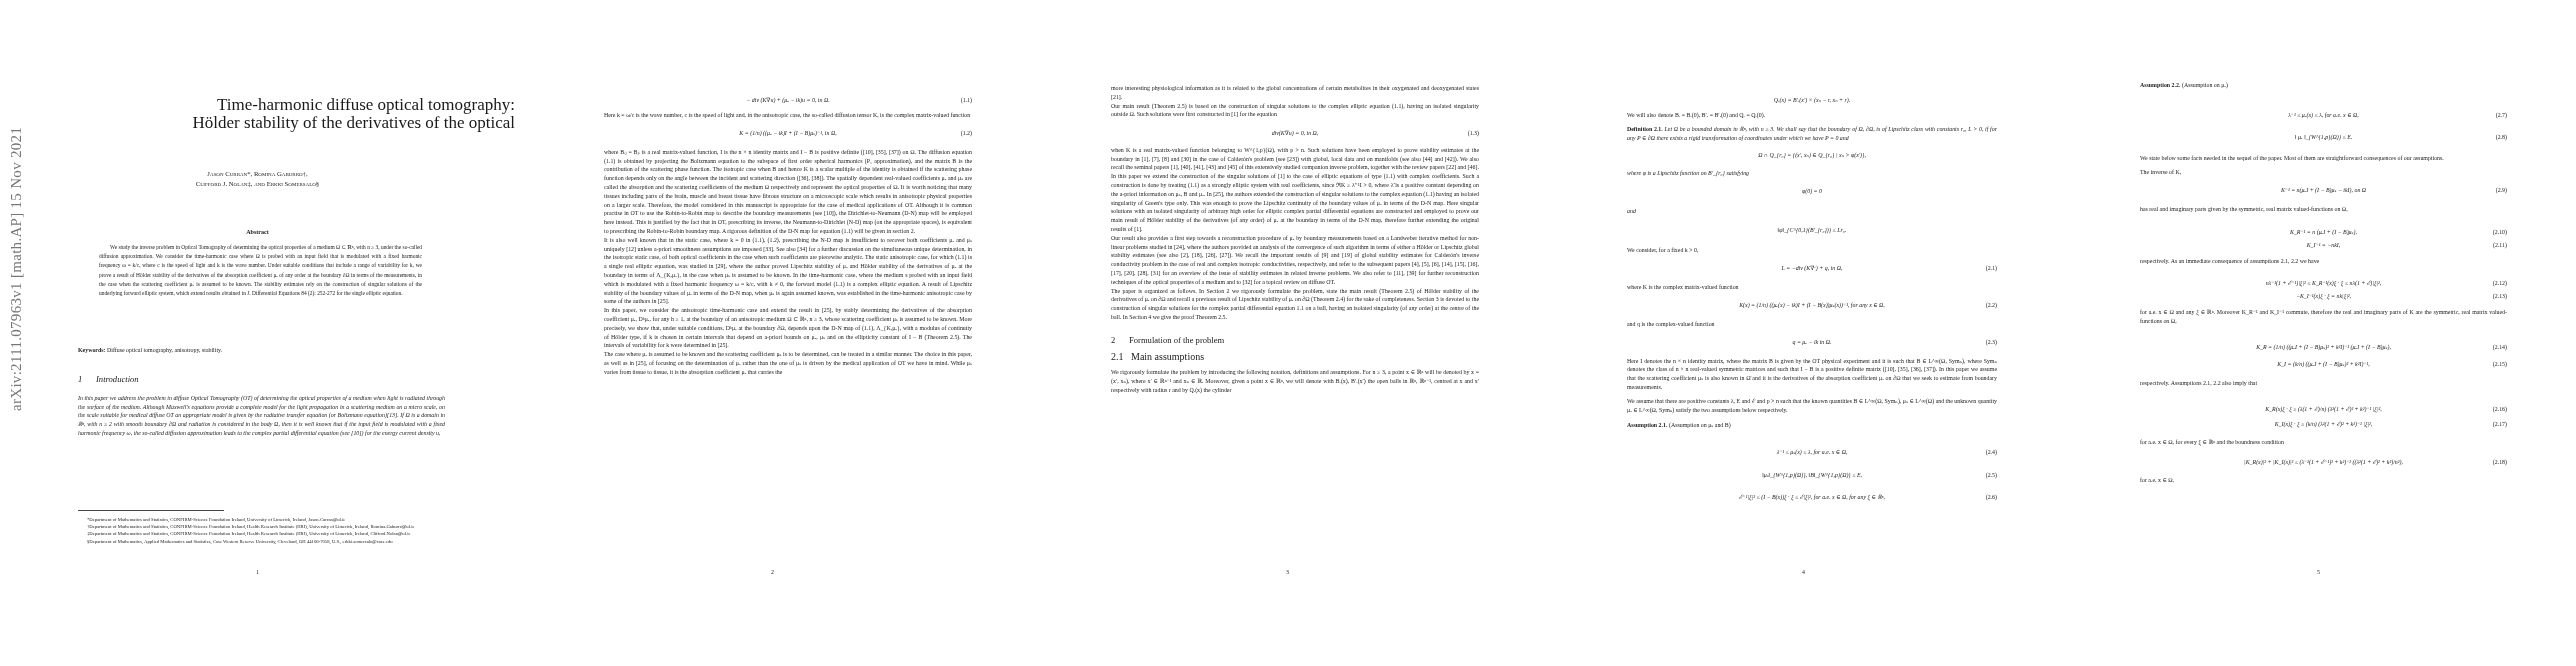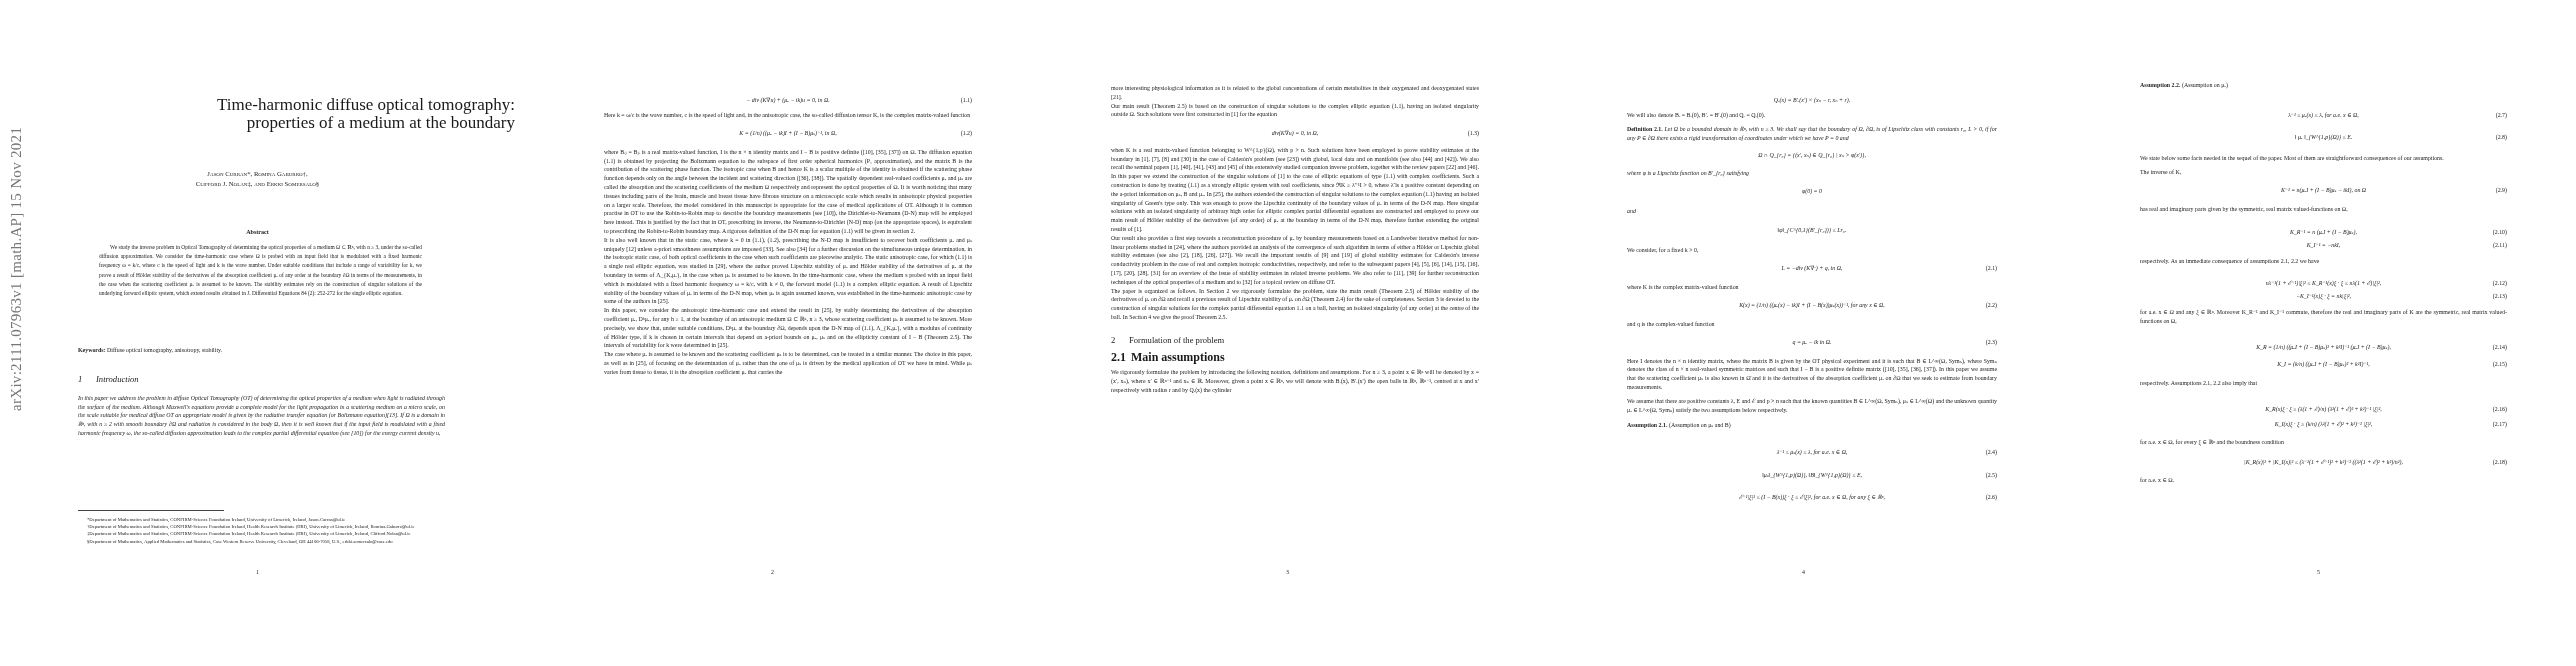--- a/index.html
+++ b/index.html
@@ -9,21 +9,21 @@
   .col { position: absolute; font-size: 5.9px; line-height: 8.8px; text-align: justify; }
   .p1 { left: 0; } .p2 { left: 515px; } .p3 { left: 1030px; } .p4 { left: 1546px; } .p5 { left: 2061px; }
   .stamp { position: absolute; left: 7.8px; top: 411px; transform-origin: 0 0; transform: rotate(-90deg);
            font-family: "Liberation Serif", serif; font-size: 15px; color: #777; letter-spacing: 0.3px; white-space: nowrap; }
   .title { position: absolute; left: 0; width: 515px; top: 96px; text-align: right; font-size: 17px; line-height: 18.3px; }
   .authors { position: absolute; left: 0; width: 515px; top: 169px; text-align: center; font-size: 6.7px; line-height: 10px; font-variant: small-caps; }
   .abs-head { position: absolute; left: 0; width: 515px; top: 229px; text-align: center; font-weight: bold; font-size: 6.1px; }
   .abstract { position: absolute; left: 99px; width: 323px; top: 243px; font-size: 5.4px; line-height: 9.2px; text-align: justify; text-indent: 11px; }
   .keywords { position: absolute; left: 78px; top: 347px; font-size: 5.9px; }
   .sec { font-size: 8.6px; font-weight: normal; }
-  .subsec { font-size: 12px; font-weight: bold; }
+  .subsec { font-size: 10px; }
   .secnum { display: inline-block; width: 18px; }
   .subnum { display: inline-block; width: 20px; }
   .par { text-indent: 0; margin: 0; }
   .eq { position: relative; text-align: center; font-style: normal; margin: 5px 0; height: 10px; }
   .eq .num { position: absolute; right: 0; top: 0; }
   .eqt { display: inline-block; }
   .fn-rule { position: absolute; left: 78px; top: 510px; width: 146px; border-top: 0.6px solid #444; }
   .footnotes { position: absolute; left: 78px; width: 367px; top: 516px; font-size: 4.7px; line-height: 7.2px; text-align: justify; }
   .footnotes div { text-indent: 9px; }
   .pno { position: absolute; width: 515px; left: 0; top: 569px; text-align: center; font-size: 5.9px; }
@@ -33,21 +33,21 @@
   .gap { height: 5.6px; }
 </style>
 </head>
 <body>
 
 <div class="page p1">
   <div class="stamp">arXiv:2111.07963v1  [math.AP]  15 Nov 2021</div>
 
   <div class="title">
     <div>Time-harmonic diffuse optical tomography:</div>
-    <div>properties of a medium at the boundary</div>
+    <div>Hölder stability of the derivatives of the optical</div>
   </div>
 
   <div class="authors">
     <div>Jason Curran*,   Romina Gaburro†,</div>
     <div>Clifford J. Nolan‡,   and   Erkki Somersalo§</div>
   </div>
 
   <div class="abs-head">Abstract</div>
   <div class="abstract">We study the inverse problem in Optical Tomography of determining the optical properties of a medium Ω ⊂ ℝⁿ, with n ≥ 3, under the so-called diffusion approximation. We consider the time-harmonic case where Ω is probed with an input field that is modulated with a fixed harmonic frequency ω = k/c, where c is the speed of light and k is the wave number. Under suitable conditions that include a range of variability for k, we prove a result of Hölder stability of the derivatives of the absorption coefficient μₐ of any order at the boundary ∂Ω in terms of the measurements, in the case when the scattering coefficient μₛ is assumed to be known. The stability estimates rely on the construction of singular solutions of the underlying forward elliptic system, which extend results obtained in J. Differential Equations 84 (2): 252-272 for the single elliptic equation.</div>
 

